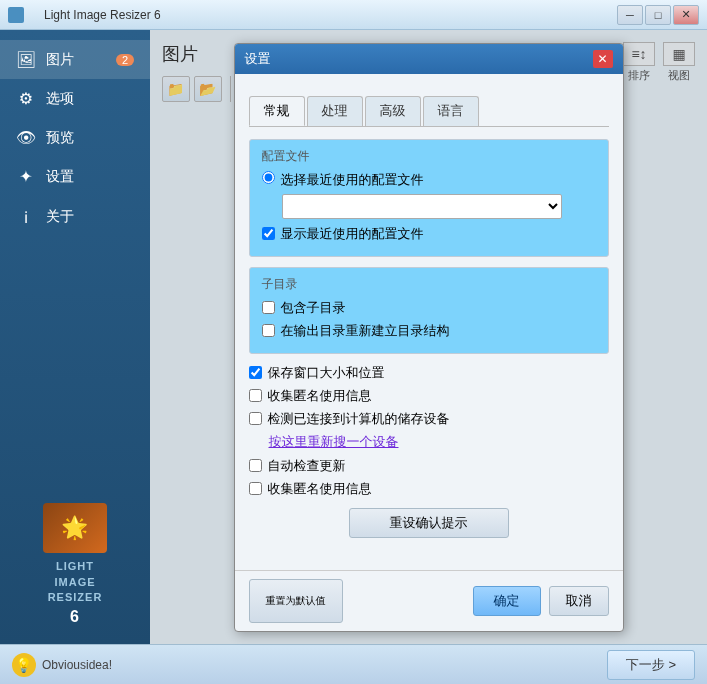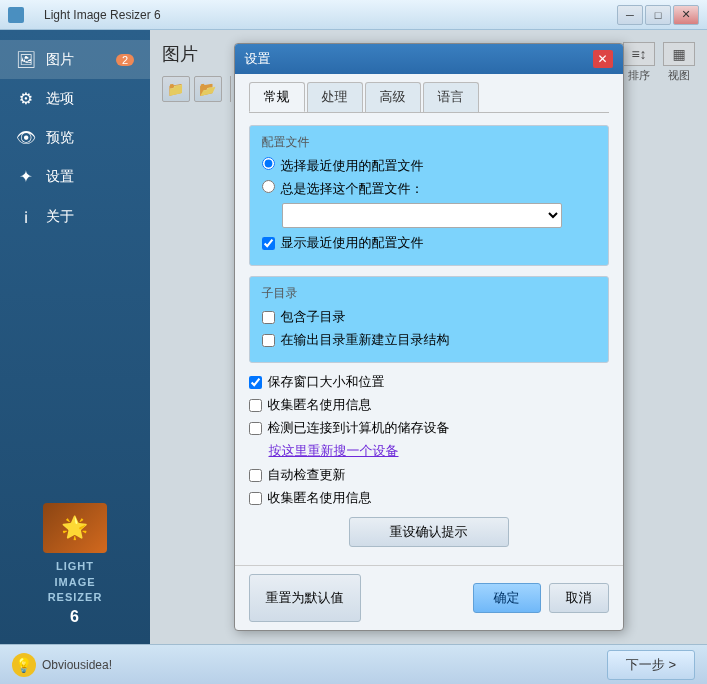--- a/index.html
+++ b/index.html
@@ -109,21 +109,21 @@
       color: #fff; padding: 6px 10px;
       display: flex; align-items: center; justify-content: space-between;
       border-radius: 3px 3px 0 0;
     }
     .dialog-title-text { font-size: 13px; }
     .dialog-close-btn {
       width: 20px; height: 18px; background: #d44;
       border-radius: 2px; display: flex; align-items: center; justify-content: center;
       cursor: pointer; color: #fff; font-size: 12px;
     }
-    .dialog-body { padding: 8px 14px; }
+    .dialog-body { padding: 22px 14px; }
 
     
     .tab-bar { display: flex; gap: 2px; margin-bottom: 12px; border-bottom: 1px solid #bbb; }
     .tab {
       padding: 5px 14px; cursor: pointer; font-size: 13px;
       background: #dde8f0; border: 1px solid #bbb; border-bottom: none;
       border-radius: 3px 3px 0 0; color: #333;
     }
     .tab.active { background: #f0f4f8; border-bottom: 1px solid #f0f4f8; color: #000; }
 
@@ -152,21 +152,21 @@
       padding: 5px 40px; background: linear-gradient(to bottom, #e8eef4, #d0dce8);
       border: 1px solid #aabbc8; border-radius: 3px; cursor: pointer; font-size: 13px;
     }
 
     .dialog-footer {
       display: flex; justify-content: space-between; align-items: center;
       padding: 8px 14px; border-top: 1px solid #ccc;
     }
     .footer-left-btn {
       padding: 14px 16px; background: linear-gradient(to bottom, #e8eef4, #d0dce8);
-      border: 1px solid #aabbc8; border-radius: 3px; cursor: pointer; font-size: 13px;
+      border: 1px solid #aabbc8; border-radius: 3px; cursor: pointer; font-size: 10px;
     }
     .footer-right-btns { display: flex; gap: 8px; }
     .ok-btn {
       padding: 5px 20px; background: linear-gradient(to bottom, #a0d4ff, #70b8f8);
       border: 1px solid #60a0d8; border-radius: 3px; cursor: pointer; font-size: 13px; color: #003366;
     }
     .cancel-btn {
       padding: 5px 16px; background: linear-gradient(to bottom, #e8eef4, #d0dce8);
       border: 1px solid #aabbc8; border-radius: 3px; cursor: pointer; font-size: 13px;
     }
@@ -269,24 +269,20 @@
             <div class="tab">高级</div>
             <div class="tab">语言</div>
           </div>
 
           <div class="settings-section">
             <div class="section-title">配置文件</div>
             <div class="radio-row">
               <input type="radio" name="config" checked="" style="">
               <label>选择最近使用的配置文件</label>
             </div>
-            <div class="radio-row">
-              <input type="radio" name="config" style="">
-              <label>总是选择这个配置文件：</label>
-            </div>
             <div class="select-row">
               <select>
                 <option></option>
               </select>
             </div>
             <div class="check-row" style="margin-top:6px;">
               <input type="checkbox" checked="" style="">
               <label>显示最近使用的配置文件</label>
             </div>
           </div>

